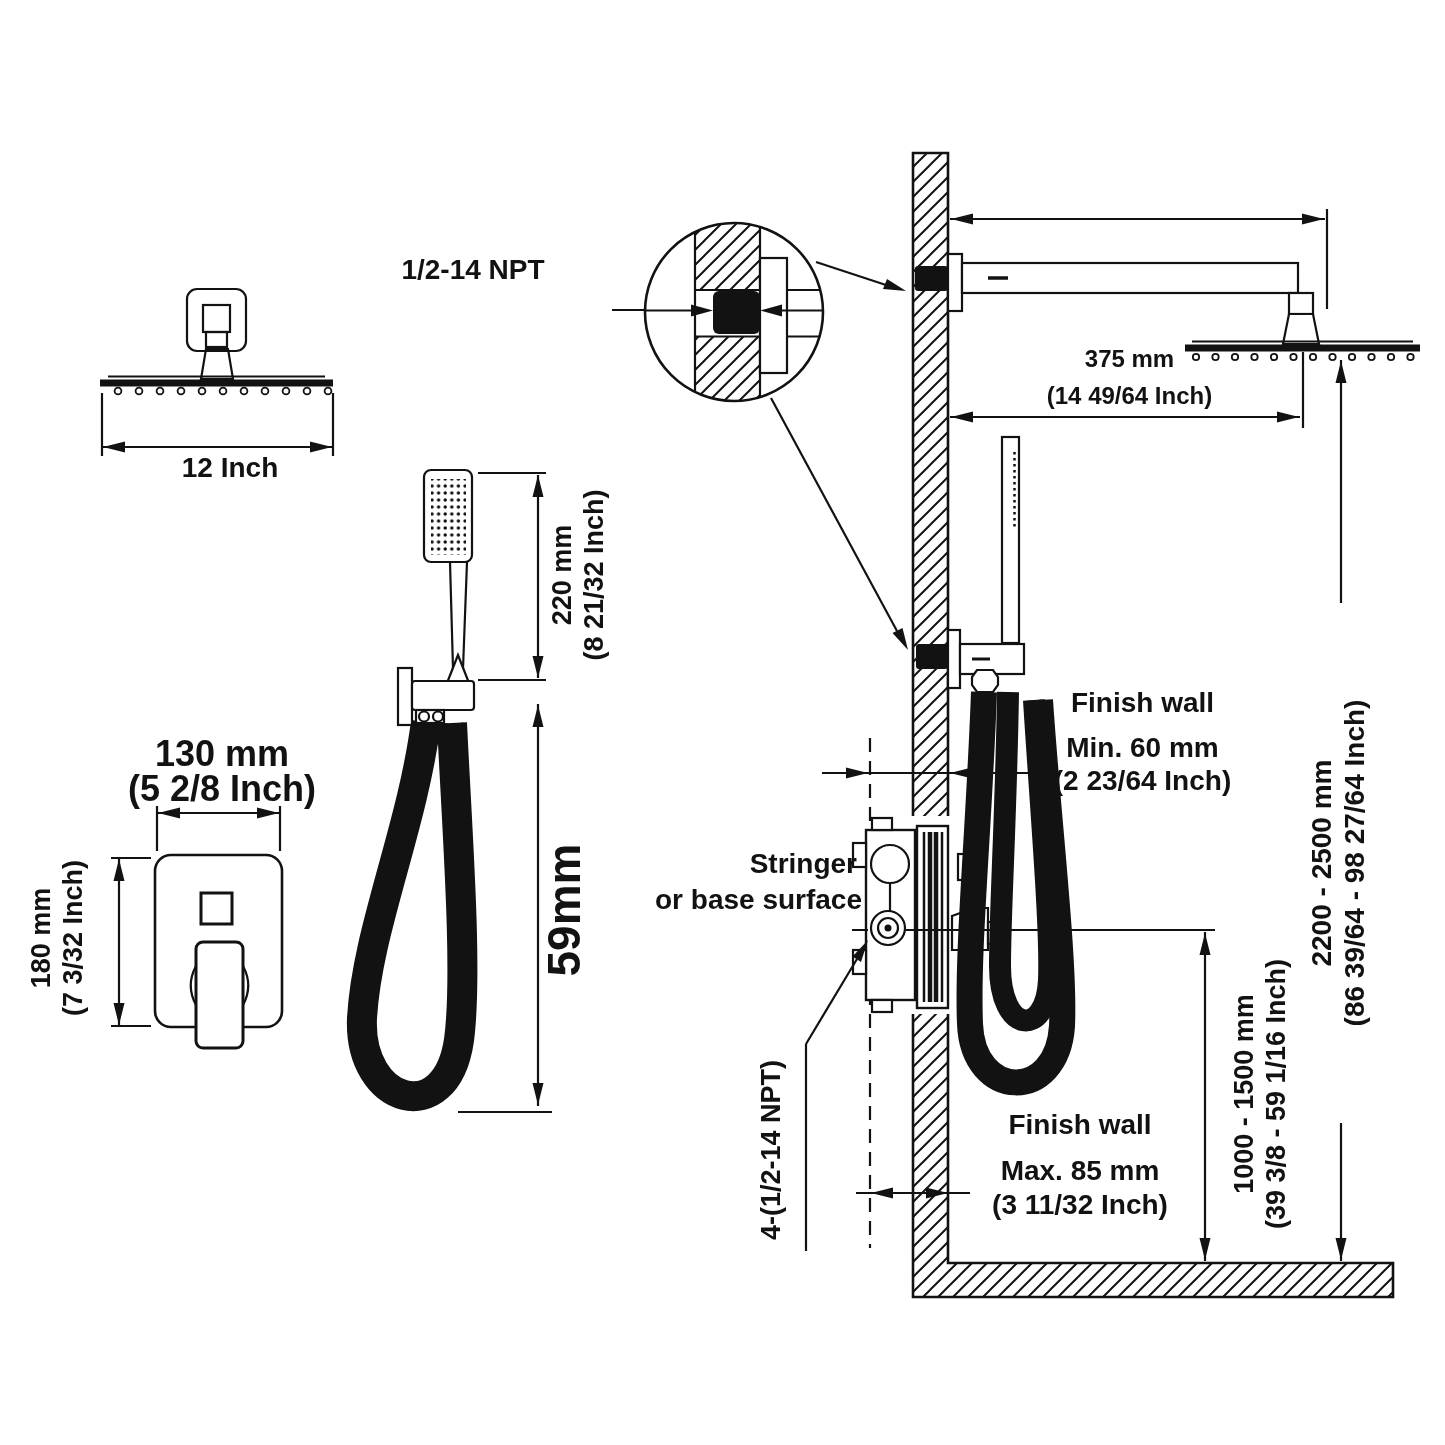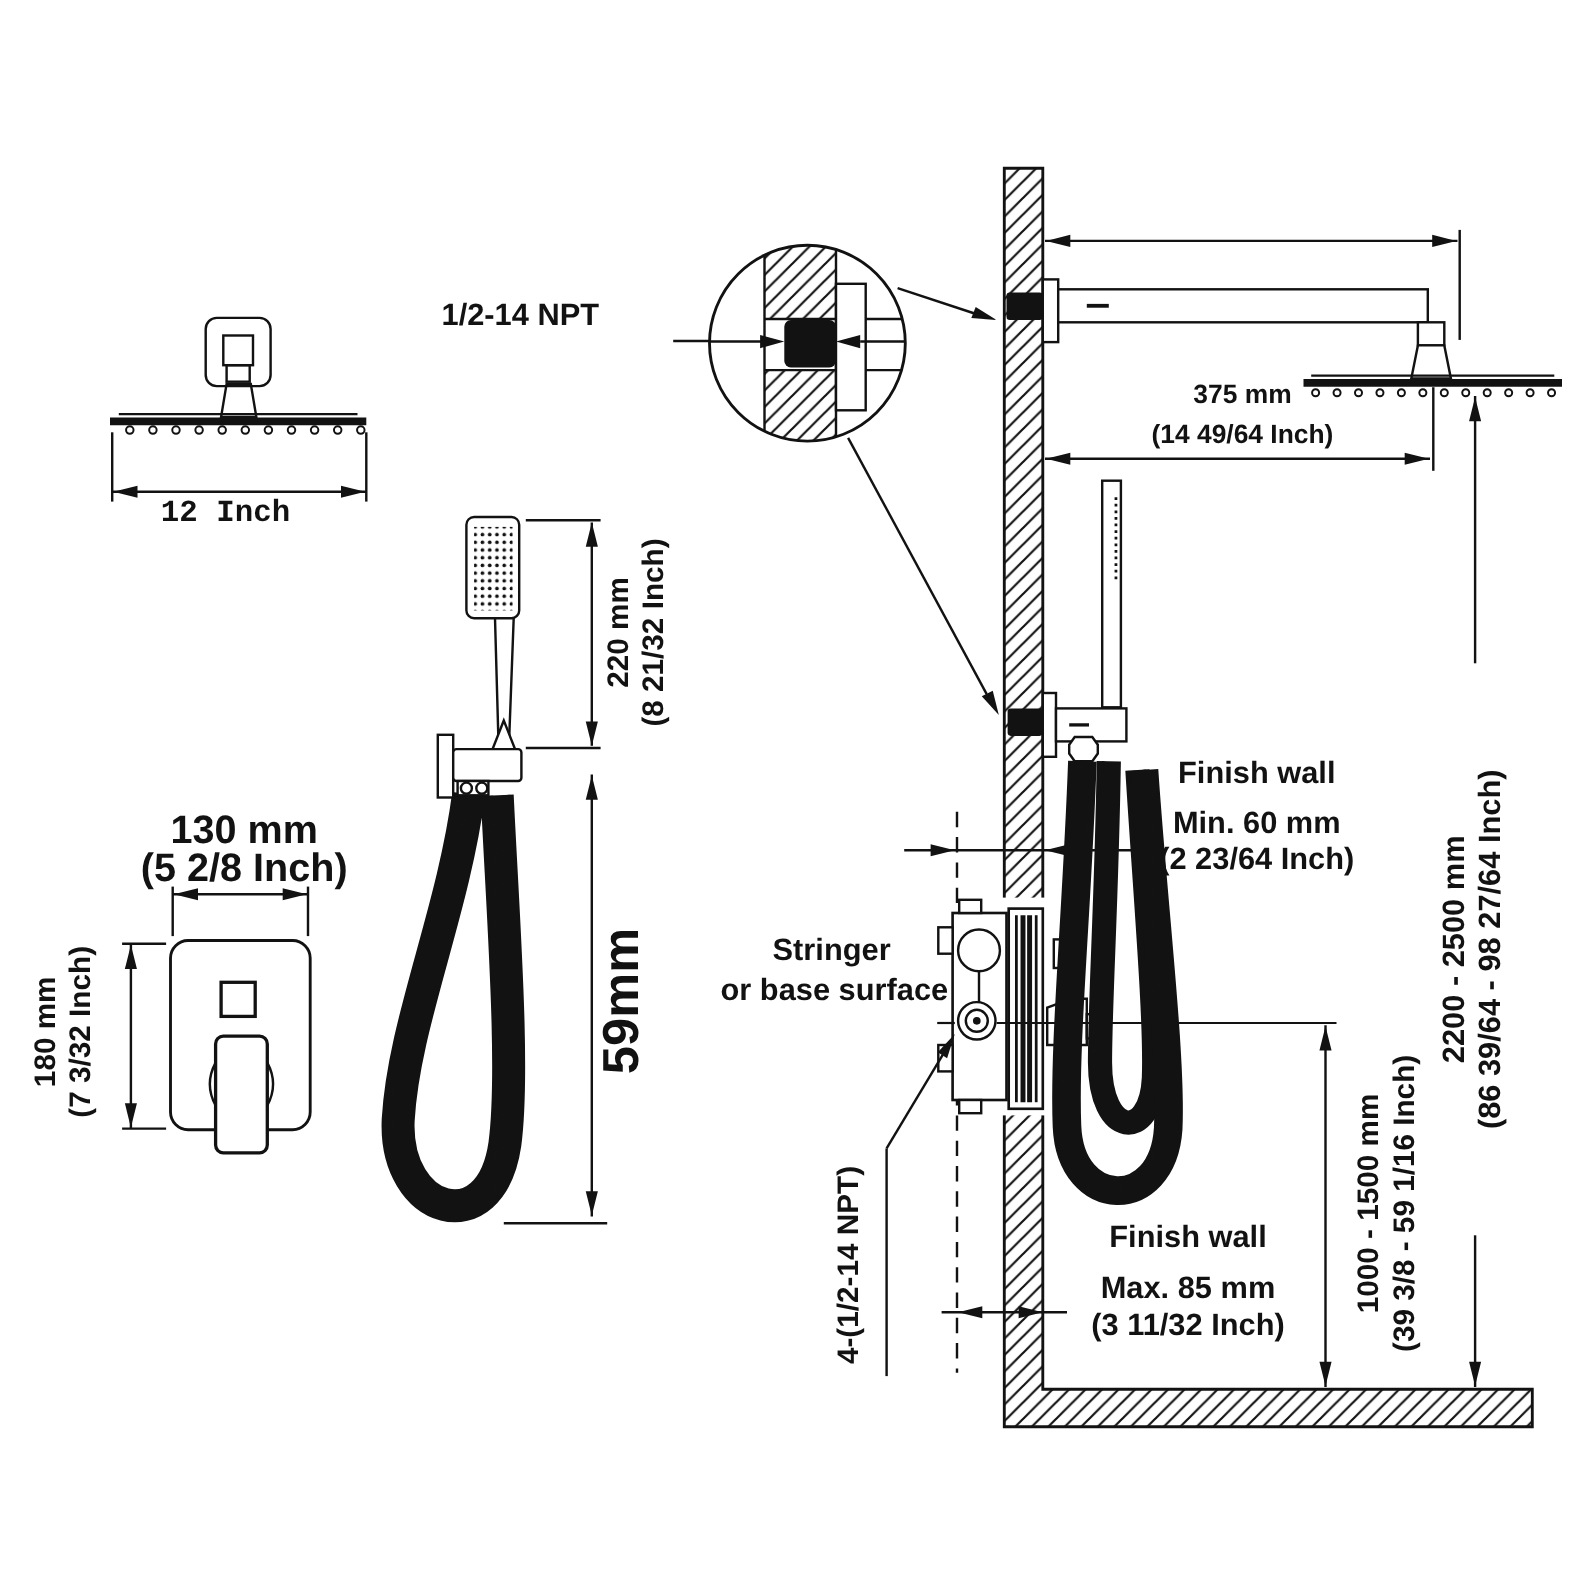--- a/index.html
+++ b/index.html
@@ -5,21 +5,21 @@
   html,body{margin:0;padding:0;background:#fff;}
   #stage{position:relative;width:1445px;height:1445px;background:#ffffff;overflow:hidden;
          font-family:"Liberation Sans",sans-serif;}
   svg{position:absolute;left:0;top:0;}
   .lbl{position:absolute;font-weight:700;color:#121212;text-align:center;line-height:1.24;
        white-space:nowrap;}
   .lbl div{white-space:nowrap;}
   .rot{transform:rotate(-90deg);}
   .wbg{background:#ffffff;padding:2px 0;}
   .gap1{margin-bottom:12px;}
-  .right{text-align:center;}
+  .right{text-align:right;}
 </style>
 </head>
 <body>
 
 <div id="stage">
 
 <svg width="1445" height="1445" viewBox="0 0 1445 1445">
   <defs>
     <pattern id="hatch" width="15" height="15" patternUnits="userSpaceOnUse">
       <path d="M-3.75,3.75 l7.5,-7.5 M0,15 l15,-15 M11.25,18.75 l7.5,-7.5" stroke="#121212" stroke-width="2"></path>
@@ -241,23 +241,23 @@
       <polygon points="1341,1260 1335.5,1238 1346.5,1238" fill="#121212" stroke="none"></polygon>
     </g>
     <g>
       <line x1="806" y1="1044" x2="806" y2="1251"></line>
       <line x1="806" y1="1044" x2="857" y2="959"></line>
       <polygon points="868,940 861,962 852.5,956.5" fill="#121212" stroke="none"></polygon>
     </g>
   </g>
 </svg>
 
-<div class="lbl" style="left:124px;top:451px;width:162px;font-size:28px;font-family:Liberation Mono, monospace;">12 Inch</div>
-
-<div class="lbl" style="left:318px;top:252px;width:310px;font-size:28px;line-height:35px;margin-top:16px;">
+<div class="lbl" style="left:149px;top:451px;width:162px;font-size:28px;">12 Inch</div>
+
+<div class="lbl" style="left:318px;top:252px;width:310px;font-size:28px;line-height:35px;">
   <div>1/2-14 NPT</div>
 </div>
 
 
 <div class="lbl" style="left:1002px;top:340px;width:255px;font-size:24px;line-height:37px;">
   <div>375 mm</div>
   <div>(14 49/64 Inch)</div>
 </div>
 
 <div class="lbl rot" style="left:478px;top:543px;width:200px;font-size:27px;line-height:32px;">

